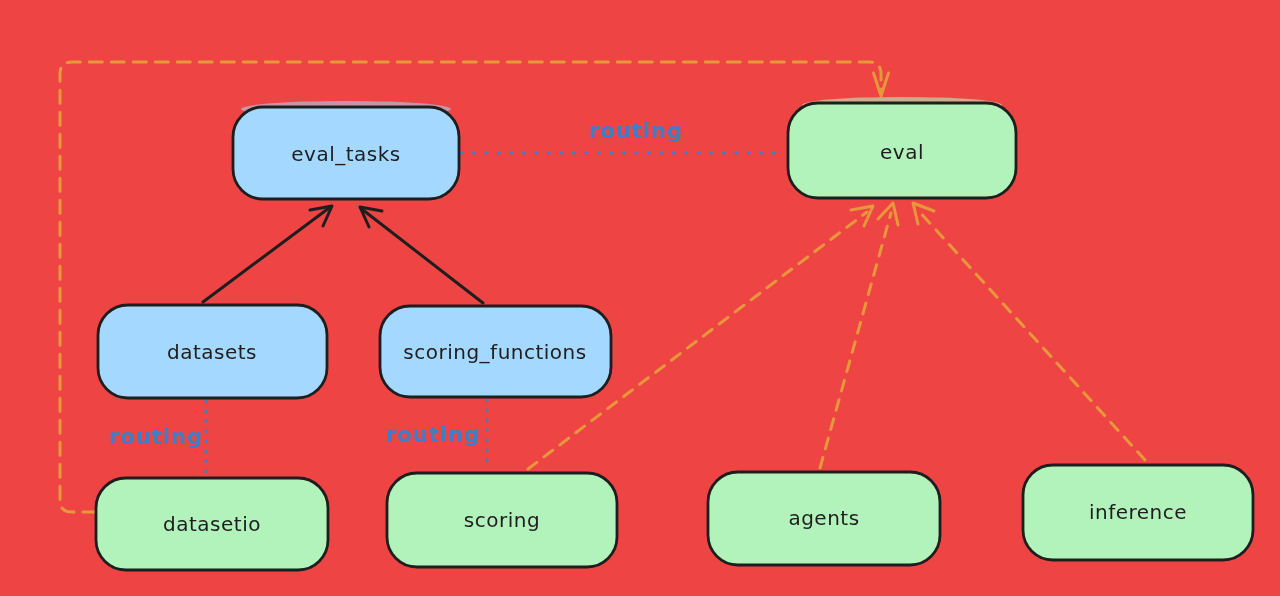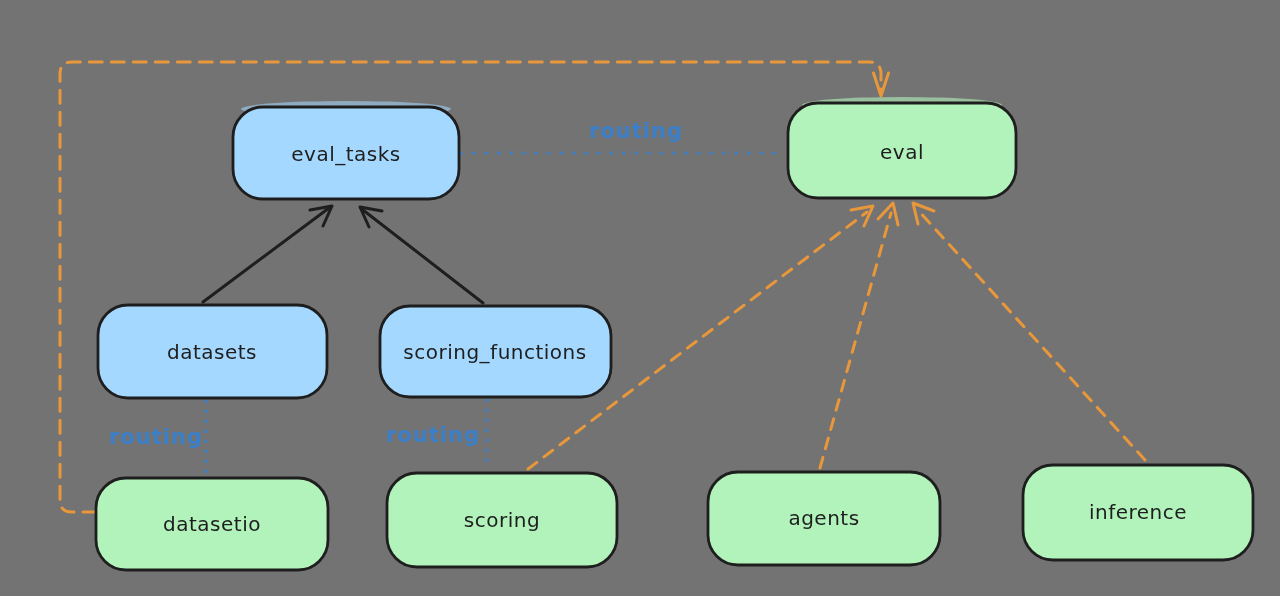--- a/index.html
+++ b/index.html
@@ -8,21 +8,21 @@
     background: #ffffff;
     width: 1280px;
     height: 596px;
     overflow: hidden;
     font-family: "DejaVu Sans", "Liberation Sans", sans-serif;
   }
   .canvas-wrap {
     position: relative;
     width: 1280px;
     height: 596px;
-    background: #737373;
+    background: #ef4444;
   }
   svg { display: block; }
   .node-label {
     font-family: "DejaVu Sans", "Liberation Sans", sans-serif;
     font-size: 20px;
     fill: #1e1e1e;
     letter-spacing: 0.5px;
   }
   .edge-label {
     font-family: "DejaVu Sans", "Liberation Sans", sans-serif;

